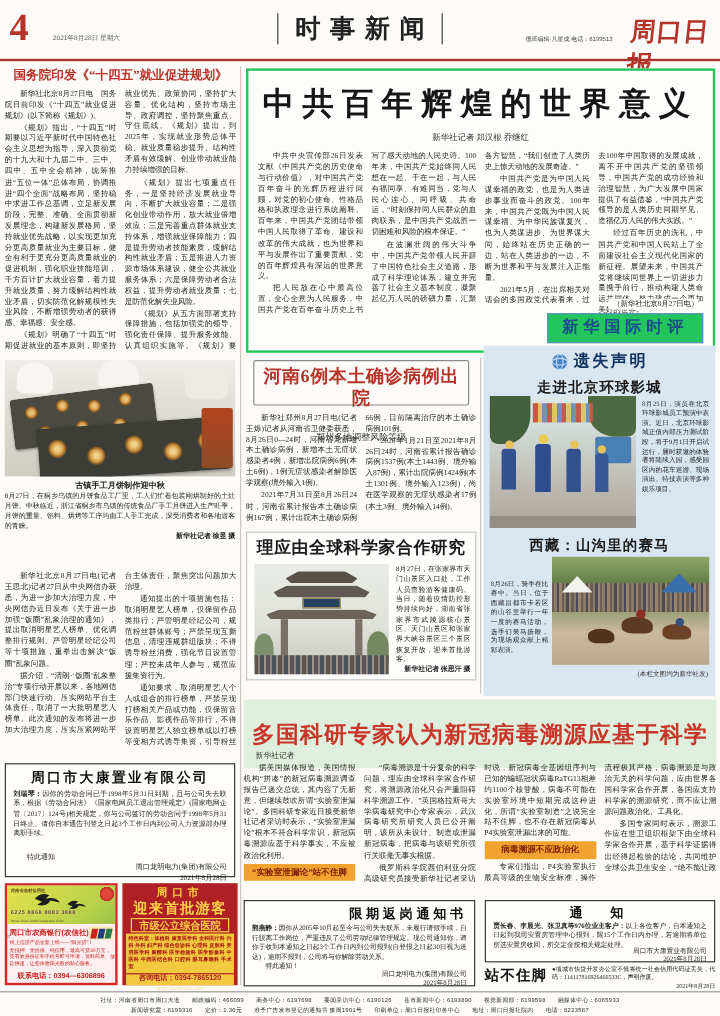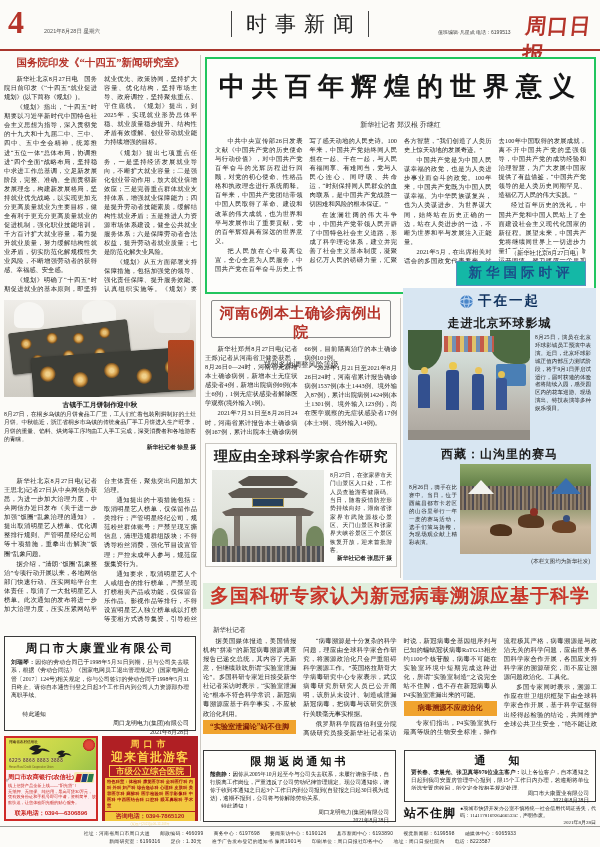--- a/index.html
+++ b/index.html
@@ -22,37 +22,37 @@
 </head>
 <body>
 
 <div class="page">
 
   <div class="abs" style="left:8px;top:6px;font-size:32px;font-weight:bold;color:#b5342a;line-height:1">4</div>
   <div class="abs sans" style="left:44px;top:28px;font-size:5.5px;color:#555">2021年8月28日 星期六</div>
 
   <div class="abs" style="left:170px;top:10px;width:260px;display:flex;align-items:center;justify-content:center">
     <span style="display:inline-block;width:1px;height:26px;background:#444;margin-right:14px"></span>
-    <span style="font-size:21px;letter-spacing:8px;color:#222;font-weight:400">时事新闻</span>
+    <span style="font-size:21px;letter-spacing:8px;color:#222;font-weight:700">时事新闻</span>
     <span style="display:inline-block;width:1px;height:26px;background:#444;margin-left:6px"></span>
   </div>
 
   <div class="abs sans" style="left:438px;top:29px;font-size:5px;color:#444">
     <span>值班编辑·凡星成</span>
     <span> </span>
     <span>电话：6199513</span>
   </div>
   <div class="abs" style="left:524px;top:12px;font-size:21px;font-weight:bold;color:#b5342a;transform:skewX(-6deg);letter-spacing:1px">周口日报</div>
 
   <div class="abs" style="left:0;top:49px;width:600px;height:2px;background:#a8352c"></div>
 
   <div class="vrule" style="left:200px;top:55px;height:766px"></div>
   <div class="vrule" style="left:400px;top:298px;height:280px"></div>
 
-  <div class="abs" style="left:4px;top:56px;width:193px;font-size:10.5px;font-weight:bold;color:#b5342a;text-align:center;white-space:nowrap">国务院印发《“十四五”新闻研究室》</div>
+  <div class="abs" style="left:4px;top:56px;width:193px;font-size:10.5px;font-weight:bold;color:#b5342a;text-align:center;white-space:nowrap">国务院印发《“十四五”就业促进规划》</div>
   <div class="abs body-text cols-2" style="left:4px;top:74px;width:193px;height:223px">
     <p>新华社北京8月27日电　国务院日前印发《“十四五”就业促进规划》(以下简称《规划》)。</p>
     <p>《规划》指出，“十四五”时期要以习近平新时代中国特色社会主义思想为指导，深入贯彻党的十九大和十九届二中、三中、四中、五中全会精神，统筹推进“五位一体”总体布局，协调推进“四个全面”战略布局，坚持稳中求进工作总基调，立足新发展阶段，完整、准确、全面贯彻新发展理念，构建新发展格局，坚持就业优先战略，以实现更加充分更高质量就业为主要目标，健全有利于更充分更高质量就业的促进机制，强化职业技能培训，千方百计扩大就业容量，着力提升就业质量，努力缓解结构性就业矛盾，切实防范化解规模性失业风险，不断增强劳动者的获得感、幸福感、安全感。</p>
     <p>《规划》明确了“十四五”时期促进就业的基本原则，即坚持就业优先、政策协同，坚持扩大容量、优化结构，坚持市场主导、政府调控，坚持聚焦重点、守住底线。《规划》提出，到2025年，实现就业形势总体平稳、就业质量稳步提升、结构性矛盾有效缓解、创业带动就业能力持续增强的目标。</p>
     <p>《规划》提出七项重点任务，一是坚持经济发展就业导向，不断扩大就业容量；二是强化创业带动作用，放大就业倍增效应；三是完善重点群体就业支持体系，增强就业保障能力；四是提升劳动者技能素质，缓解结构性就业矛盾；五是推进人力资源市场体系建设，健全公共就业服务体系；六是保障劳动者合法权益，提升劳动者就业质量；七是防范化解失业风险。</p>
     <p>《规划》从五方面部署支持保障措施，包括加强党的领导、强化责任保障、提升服务效能、认真组织实施等。《规划》要求，把党的领导贯彻到促进就业工作的全过程、各方面、各环节，统筹就业补助资金等使用，加强对就业政策实施效果的监测评估，好的经验及时总结推广，强化监督检查，层层压实责任，抓好任务落实。</p>
   </div>
 
   <div class="photo" style="left:4px;top:300px;width:192px;height:97px;background:linear-gradient(180deg,#efede9 0%,#e2dfd8 35%,#cfccc4 100%)">
     <div class="abs" style="left:10px;top:2px;width:30px;height:26px;background:#f7f6f3;border-radius:50% 50% 20% 20%"></div>
@@ -118,31 +118,31 @@
     <div style="font-size:9px;font-weight:bold;color:#ffd24a;letter-spacing:4px">周口市</div>
     <div style="font-size:12px;font-weight:bold;color:#ffd24a;letter-spacing:1px;line-height:1.05">迎来首批游客</div>
     <div style="font-size:8.5px;font-weight:bold;color:#ffd24a;border:1px solid #ffd24a;margin:1px 4px;line-height:1.25">市级公立综合医院</div>
     <div class="sans" style="background:#f3c93f;color:#a31313;font-size:4.3px;line-height:1.4;text-align:justify;padding:1px 2px;height:33px;overflow:hidden;font-weight:bold">特色科室：体检科 康复医学科 全科医疗科 内科 外科 妇产科 综合急诊科 心理科 皮肤科 美容医学科 麻醉科 医学检验科 医学影像科 中医科 中西医结合科 口腔科 眼耳鼻喉科 手术室</div>
     <div class="sans" style="background:#f3c93f;color:#b01f24;font-size:6px;font-weight:bold;margin-top:1px;line-height:1.5">咨询电话：0394-7865120</div>
     <div class="sans" style="font-size:3px;color:#f3d98c;margin-top:1px">(豫)医广[2021]第06-12-103号</div>
   </div>
 
   <div class="abs" style="left:205px;top:57px;width:391px;height:237px;border:2px solid #22c55e;background:#fdfdfb">
     <div style="text-align:center;margin-top:10px;font-size:26px;font-weight:bold;letter-spacing:7px;color:#161616">中共百年辉煌的世界意义</div>
-    <div style="text-align:center;margin-top:16px;font-size:7px;color:#333">新华社记者 郑汉根 乔继红</div>
+    <div style="text-align:center;margin-top:6px;font-size:7px;color:#333">新华社记者 郑汉根 乔继红</div>
     <div class="body-text cols-4" style="margin:6px 8px 0 8px;height:168px">
       <p>中共中央宣传部26日发表文献《中国共产党的历史使命与行动价值》，对中国共产党百年奋斗的光辉历程进行回顾，对党的初心使命、性格品格和执政理念进行系统阐释。百年来，中国共产党团结带领中国人民取得了革命、建设和改革的伟大成就，也为世界和平与发展作出了重要贡献，党的百年辉煌具有深远的世界意义。</p>
       <p>把人民放在心中最高位置，全心全意为人民服务，中国共产党在百年奋斗历史上书写了感天动地的人民史诗。100年来，中国共产党始终同人民想在一起、干在一起，与人民有福同享、有难同当，党与人民心连心、同呼吸、共命运，“时刻保持同人民群众的血肉联系，是中国共产党战胜一切困难和风险的根本保证。”</p>
       <p>在波澜壮阔的伟大斗争中，中国共产党带领人民开辟了中国特色社会主义道路，形成了科学理论体系，建立并完善了社会主义基本制度，凝聚起亿万人民的磅礴力量，汇聚各方智慧，“我们创造了人类历史上惊天动地的发展奇迹。”</p>
       <p>中国共产党是为中国人民谋幸福的政党，也是为人类进步事业而奋斗的政党。100年来，中国共产党既为中国人民谋幸福、为中华民族谋复兴，也为人类谋进步、为世界谋大同，始终站在历史正确的一边，站在人类进步的一边，不断为世界和平与发展注入正能量。</p>
       <p>2021年5月，在出席相关对话会的多国政党代表看来，过去100年中国取得的发展成就，离不开中国共产党的坚强领导，中国共产党的成功经验和治理智慧，为广大发展中国家提供了有益借鉴，“中国共产党领导的是人类历史同期罕见、造福亿万人民的伟大实践。”</p>
       <p>经过百年历史的洗礼，中国共产党和中国人民站上了全面建设社会主义现代化国家的新征程。展望未来，中国共产党将继续同世界上一切进步力量携手前行，推动构建人类命运共同体，努力建成一个更加美好的世界。</p>
     </div>
     <div class="abs" style="right:12px;bottom:34px;font-size:6.2px;color:#1c1c1c;background:#fdfdfb;padding-left:4px">（新华社北京8月27日电）</div>
-    <div class="abs" style="right:8px;bottom:6px;width:130px;height:25px;border:1.5px solid #5d8fc0;background:#14b8a6;color:#1b4e8a;font-size:13.5px;font-weight:bold;letter-spacing:4px;text-align:center;line-height:22px">新华国际时评</div>
+    <div class="abs" style="right:8px;bottom:6px;width:130px;height:25px;border:1.5px solid #5d8fc0;background:#22c55e;color:#1b4e8a;font-size:13.5px;font-weight:bold;letter-spacing:4px;text-align:center;line-height:22px">新华国际时评</div>
   </div>
 
   <div class="abs" style="left:211px;top:300px;width:180px;height:38px;border:1px solid #8a8a8a;border-radius:2px;text-align:center;padding-top:3px">
     <div style="font-size:15px;font-weight:bold;color:#b5342a;letter-spacing:.5px">河南6例本土确诊病例出院</div>
     <div style="font-size:7.5px;color:#333;margin-top:18px">郑州多地调整风险等级</div>
   </div>
   <div class="abs body-text cols-2" style="left:205px;top:344px;width:192px;height:94px">
     <p>新华社郑州8月27日电(记者 王烁)记者从河南省卫健委获悉，8月26日0—24时，河南省无新增本土确诊病例，新增本土无症状感染者4例，新增出院病例6例(本土6例)，1例无症状感染者解除医学观察(境外输入1例)。</p>
     <p>2021年7月31日至8月26日24时，河南省累计报告本土确诊病例167例，累计出院本土确诊病例66例，目前隔离治疗的本土确诊病例101例。</p>
     <p>2020年1月21日至2021年8月26日24时，河南省累计报告确诊病例1537例(本土1443例、境外输入87例)，累计出院病例1424例(本土1301例、境外输入123例)，尚在医学观察的无症状感染者17例(本土3例、境外输入14例)。</p>
@@ -169,21 +169,21 @@
   </div>
 
   <div class="abs" style="left:403px;top:288px;width:193px;height:292px;background:#d8e6f2;padding:4px 5px">
     <div style="display:flex;align-items:center;justify-content:center;gap:4px">
       <svg width="15" height="15" viewBox="0 0 20 20">
         <circle cx="10" cy="10" r="8.5" fill="#4a86c8"></circle>
         <ellipse cx="10" cy="10" rx="8.5" ry="3.6" fill="none" stroke="#dceafb" stroke-width="1"></ellipse>
         <ellipse cx="10" cy="10" rx="3.6" ry="8.5" fill="none" stroke="#dceafb" stroke-width="1"></ellipse>
         <path d="M2 8 Q10 4 18 8" fill="none" stroke="#bcd7f0" stroke-width="1"></path>
       </svg>
-      <span style="font-size:13.5px;font-weight:bold;color:#10325e;letter-spacing:2px">干在一起</span>
+      <span style="font-size:13.5px;font-weight:bold;color:#10325e;letter-spacing:2px">遗失声明</span>
     </div>
     <div style="text-align:center;margin-top:5px;font-size:12px;font-weight:bold;color:#1b1b1b;letter-spacing:1px">走进北京环球影城</div>
     <div class="photo" style="left:5px;top:42px;width:122px;height:110px;background:linear-gradient(180deg,#dfe7ea 0%,#cfd8d2 30%,#b9b4ac 75%,#a9a49c 100%)">
       <div class="abs" style="left:0;top:0;width:34px;height:40px;background:#44603c;border-radius:0 0 60% 20%"></div>
       <div class="abs" style="right:0;top:0;width:40px;height:34px;background:#4e6a42;border-radius:0 0 20% 60%"></div>
       <div class="abs" style="left:36px;top:6px;width:50px;height:16px;background:repeating-linear-gradient(90deg,#c45a4a 0 4px,#e0c26a 4px 8px,#7390b5 8px 12px)"></div>
       <div class="abs" style="right:4px;top:34px;width:30px;height:22px;background:#4a7fb5;border-radius:2px"></div>
       <div class="abs" style="left:10px;top:44px;width:12px;height:34px;background:#33508f;border-radius:3px 3px 0 0">
           <div style="width:7px;height:7px;border-radius:50%;background:#e8c35a;margin:-7px auto 0"></div>
         </div>
@@ -209,36 +209,36 @@
           <div style="width:8px;height:8px;border-radius:50%;background:#8a2f24;margin:-6px 0 0 12px"></div>
         </div>
       <div class="abs" style="left:92px;top:56px;width:24px;height:13px;background:#6b4226;border-radius:50% 60% 30% 40%">
           <div style="width:7px;height:7px;border-radius:50%;background:#374f7d;margin:-5px 0 0 11px"></div>
         </div>
       <div class="abs" style="left:30px;top:60px;width:22px;height:12px;background:#50331d;border-radius:50% 60% 30% 40%"></div>
     </div>
     <div class="abs" style="right:6px;top:270px;font-size:5.5px;color:#333">(本栏文图均为新华社发)</div>
   </div>
 
-  <div class="abs" style="left:203px;top:583px;width:394px;height:26px;background:#e0eedd;display:flex;align-items:center;justify-content:center">
+  <div class="abs" style="left:203px;top:583px;width:394px;height:57px;background:#e0eedd;display:flex;align-items:center;justify-content:center">
     <span style="font-size:19px;font-weight:bold;color:#c8362a;letter-spacing:1px">多国科研专家认为新冠病毒溯源应基于科学</span>
   </div>
   <div class="abs" style="left:203px;top:626px;width:394px;font-size:6.5px;color:#333;text-indent:10px">新华社记者</div>
   <div class="abs body-text cols-4" style="left:203px;top:636px;width:394px;height:108px">
     <p>据美国媒体报道，美国情报机构“拼凑”的新冠病毒溯源调查报告已递交总统，其内容了无新意，但继续鼓吹所谓“实验室泄漏论”。多国科研专家近日接受新华社记者采访时表示，“实验室泄漏论”根本不符合科学常识，新冠病毒溯源应基于科学事实，不应被政治化利用。</p>
     <div class="subhead">“实验室泄漏论”站不住脚</div>
     <p>“病毒溯源是十分复杂的科学问题，理应由全球科学家合作研究，将溯源政治化只会严重阻碍科学溯源工作。”英国格拉斯哥大学病毒研究中心专家表示，武汉病毒研究所研究人员已公开阐明，该所从未设计、制造或泄漏新冠病毒，把病毒与该研究所强行关联毫无事实根据。</p>
     <p>俄罗斯科学院西伯利亚分院高级研究员接受新华社记者采访时说，新冠病毒全基因组序列与已知的蝙蝠冠状病毒RaTG13相差约1100个核苷酸，病毒不可能在实验室环境中短期完成这种进化，所谓“实验室制造”之说完全站不住脚，也不存在新冠病毒从P4实验室泄漏出来的可能。</p>
     <div class="subhead">病毒溯源不应政治化</div>
     <p>专家们指出，P4实验室执行最高等级的生物安全标准，操作流程极其严格，病毒溯源是与政治无关的科学问题，应由世界各国科学家合作开展，各国应支持科学家的溯源研究，而不应让溯源问题政治化、工具化。</p>
     <p>多国专家同时表示，溯源工作应在世卫组织框架下由全球科学家合作开展，基于科学证据得出经得起检验的结论，共同维护全球公共卫生安全，“绝不能让政治凌驾于科学之上”。（新华社北京8月27日电）</p>
   </div>
 
   <div class="abs boxed" style="left:203px;top:750px;width:193px;height:72px;padding:3px 6px">
-    <div style="text-align:center;font-size:11px;font-weight:bold;letter-spacing:3px;color:#111">限期返岗通知书</div>
+    <div style="text-align:right;font-size:11px;font-weight:bold;letter-spacing:3px;color:#111">限期返岗通知书</div>
     <div class="body-text" style="font-size:5.6px;height:38px;margin-top:1px">
       <span style="font-weight:bold">熊燕静：</span><span>因你从2005年10月起至今与公司失去联系，未履行请假手续，自行脱离工作岗位，严重违反了公司劳动纪律管理规定。现公司通知你，请你于收到本通知之日起3个工作日内到公司报到(自登报之日起30日视为送达)，逾期不报到，公司将与你解除劳动关系。</span>
       <span style="display:block;text-indent:2em">特此通知！</span>
     </div>
     <div class="sig" style="font-size:5.6px">周口龙明电力(集团)有限公司</div>
     <div class="sig" style="font-size:5.6px">2021年8月28日</div>
   </div>
 
   <div class="abs boxed" style="left:404px;top:750px;width:192px;height:52px;padding:2px 6px">
     <div style="text-align:center;font-size:11px;font-weight:bold;letter-spacing:6px;color:#111">通　知</div>

